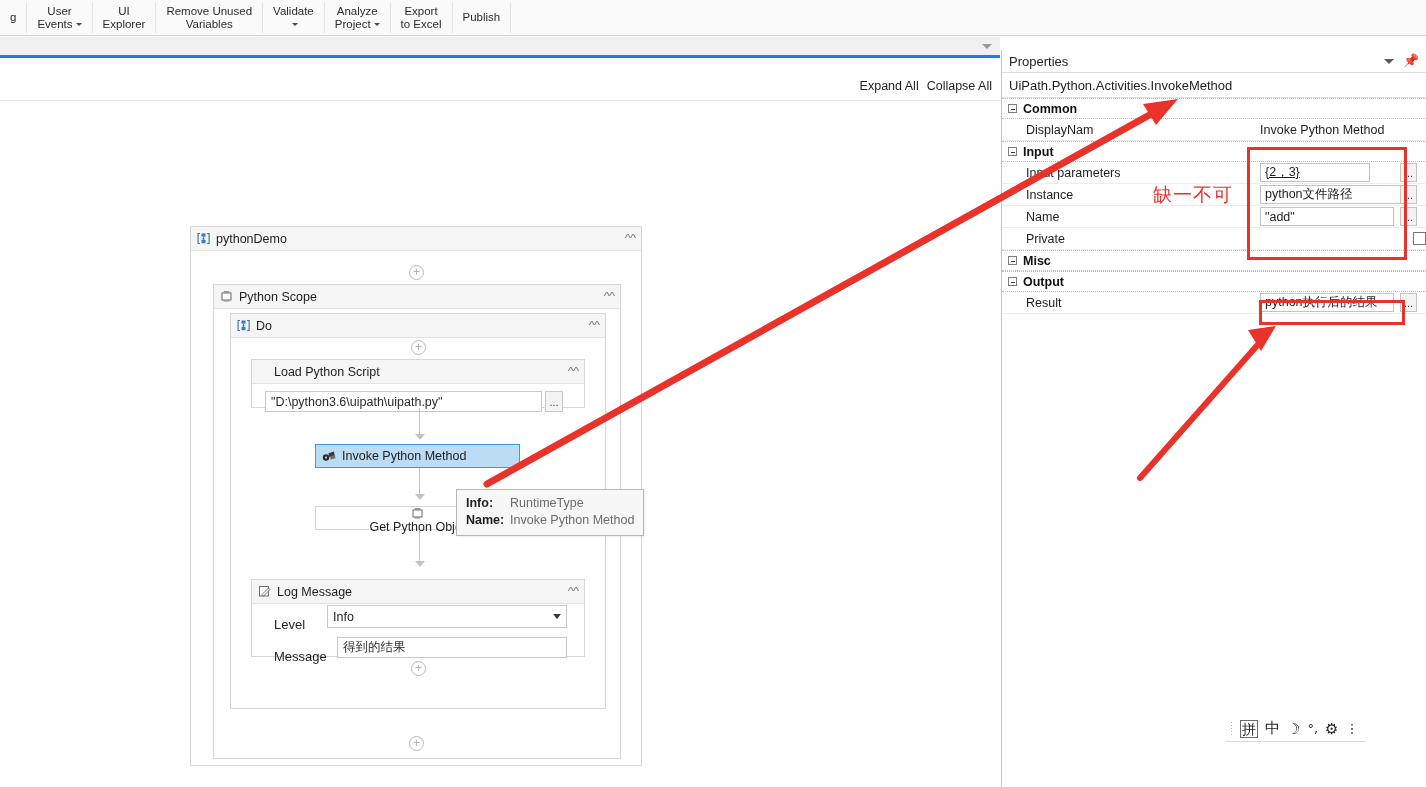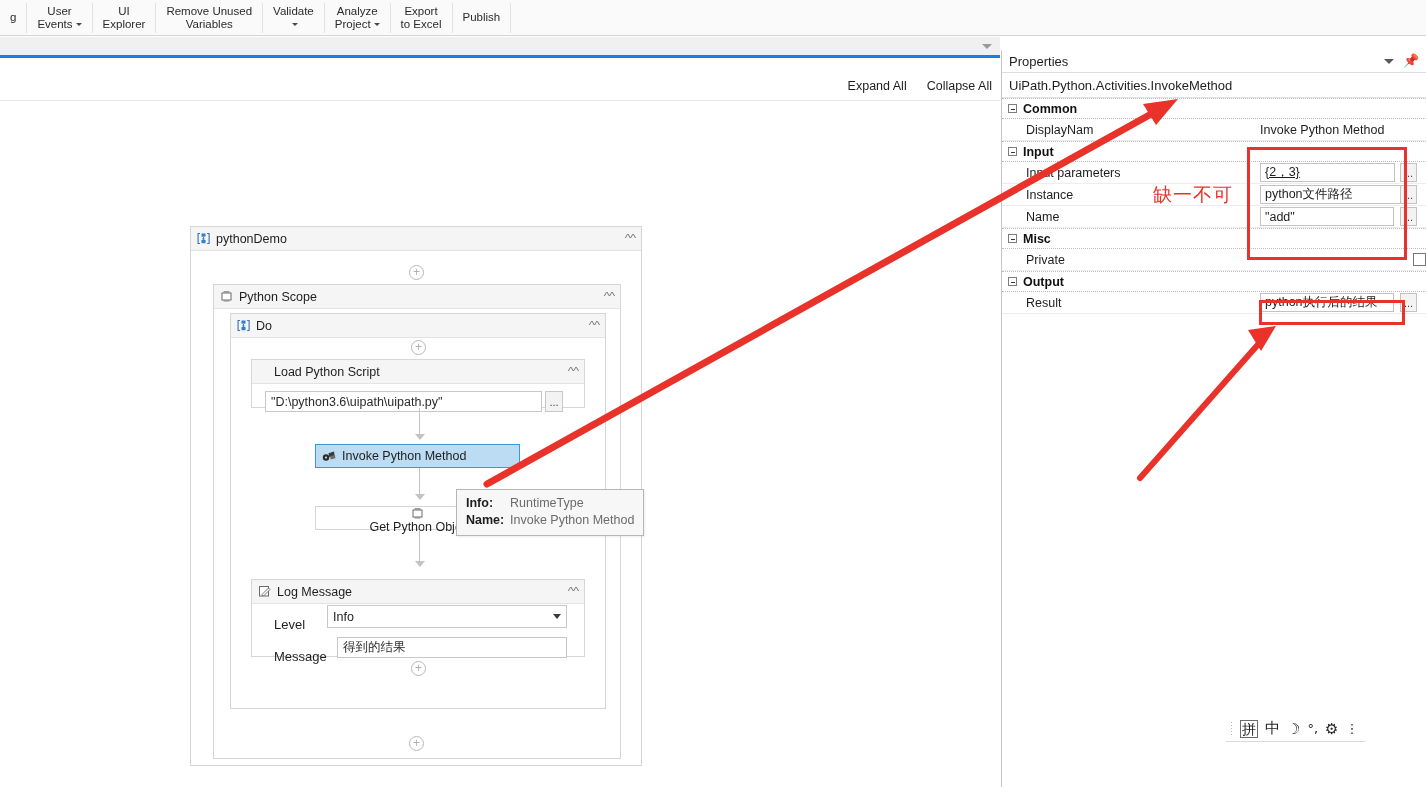--- a/index.html
+++ b/index.html
@@ -54,21 +54,21 @@
     position: absolute; right: 8px; top: 7px;
     width: 0; height: 0;
     border-left: 5px solid transparent;
     border-right: 5px solid transparent;
     border-top: 5px solid #9a9a9a;
   }
   .expand-bar {
     position: absolute; left: 0; top: 71px; width: 1000px; height: 30px;
     background: #ffffff;
     display: flex; align-items: center; justify-content: flex-end;
-    padding-right: 8px; gap: 20px;
+    padding-right: 8px; gap: 8px;
     border-bottom: 1px solid #e8e8e8;
   }
   .expand-bar span {
     font-size: 12.5px; color: #1e1e1e; cursor: pointer;
   }
 
   
   .canvas {
     position: absolute; left: 0; top: 101px; width: 1000px; height: 686px;
     background: #ffffff;
@@ -538,45 +538,45 @@
           </span>
       </div>
 
       <div class="grow cat">
         <span class="exp"></span>
         <span class="cat-label">Input</span>
       </div>
       <div class="grow">
         <span class="pname">Input parameters</span>
         <span class="pval"></span>
-        <div class="pedit" style="left:258px; top:1px; width:135px;text-decoration:underline;">{2，3}</div>
+        <div class="pedit" style="left:258px; top:1px; width:110px;text-decoration:underline;">{2，3}</div>
         <div class="pell" style="left:398px; top:1px;">...</div>
       </div>
       <div class="grow">
         <span class="pname">Instance</span>
         <span class="pval"></span>
         <div class="pedit" style="left:258px; top:1px; width:141px;">python文件路径</div>
         <div class="pell" style="left:398px; top:1px;">...</div>
       </div>
       <div class="grow">
         <span class="pname">Name</span>
         <span class="pval"></span>
         <div class="pedit" style="left:258px; top:1px; width:134px;">"add"</div>
         <div class="pell" style="left:398px; top:1px;">...</div>
       </div>
 
-      <div class="grow cat">
-        <span class="exp"></span>
-        <span class="cat-label">Misc</span>
-      </div>
       <div class="grow">
         <span class="pname">Private</span>
         <span class="pval" style="padding-left:258px;">
           <span class="pcheck"></span>
         </span>
+      </div>
+      <div class="grow cat">
+        <span class="exp"></span>
+        <span class="cat-label">Misc</span>
       </div>
 
       <div class="grow cat">
         <span class="exp"></span>
         <span class="cat-label">Output</span>
       </div>
       <div class="grow">
         <span class="pname">Result</span>
         <span class="pval"></span>
         <div class="pedit" style="left:258px; top:1px; width:134px;">python执行后的结果</div>

